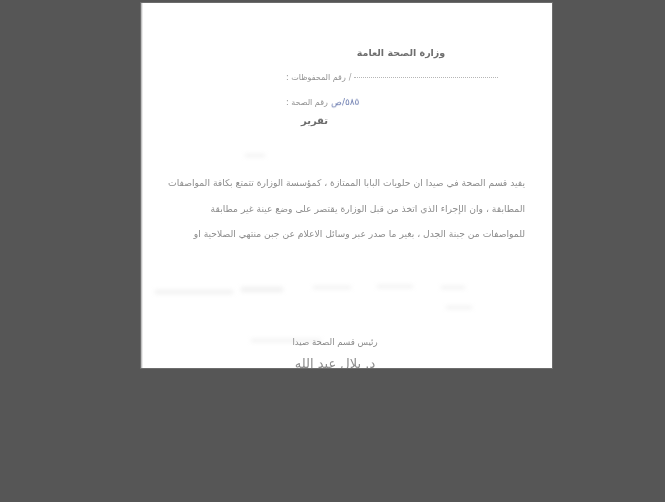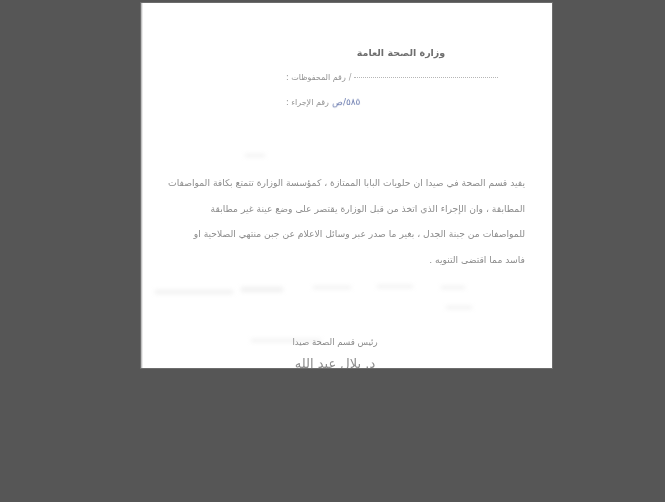--- a/index.html
+++ b/index.html
@@ -225,32 +225,32 @@
     <div id="letterhead">
       <div id="ministry-name">وزارة الصحة العامة</div>
 
       <div class="ref-line">
         <span class="ref-label">رقم المحفوظات :</span>
         <span class="ref-slash">/</span>
         <span class="ref-dots"></span>
       </div>
 
       <div class="ref-line">
-        <span class="ref-label">رقم الإجراء :</span>
+        <span class="ref-label">رقم الصحة :</span>
         <span class="ink">٥٨٥/ص</span>
       </div>
     </div>
 
 
+    <div id="doc-title">تقرير</div>
 
     <div id="body-text">
       <div class="body-line">يفيد قسم الصحة في صيدا ان حلويات البابا الممتازة ، كمؤسسة الوزارة تتمتع بكافة المواصفات</div>
       <div class="body-line">المطابقة ، وان الإجراء الذي اتخذ من قبل الوزارة يقتصر على وضع عينة غير مطابقة</div>
       <div class="body-line">للمواصفات من جبنة الجدل ، بغير ما صدر عبر وسائل الاعلام عن جبن منتهي الصلاحية او</div>
-      <div class="body-line last">فاسد مما اقتضى التنويه .</div>
     </div>
 
     <div id="signature-block">
       <div id="signer-title">رئيس قسم الصحة صيدا</div>
       <div id="signer-name">د. بلال عبد الله</div>
     </div>
 
     <svg id="stamp" viewBox="0 0 100 100">
       <g fill="none" stroke="#8f96b8" stroke-width="1.5">
         <circle cx="50" cy="50" r="47"></circle>

